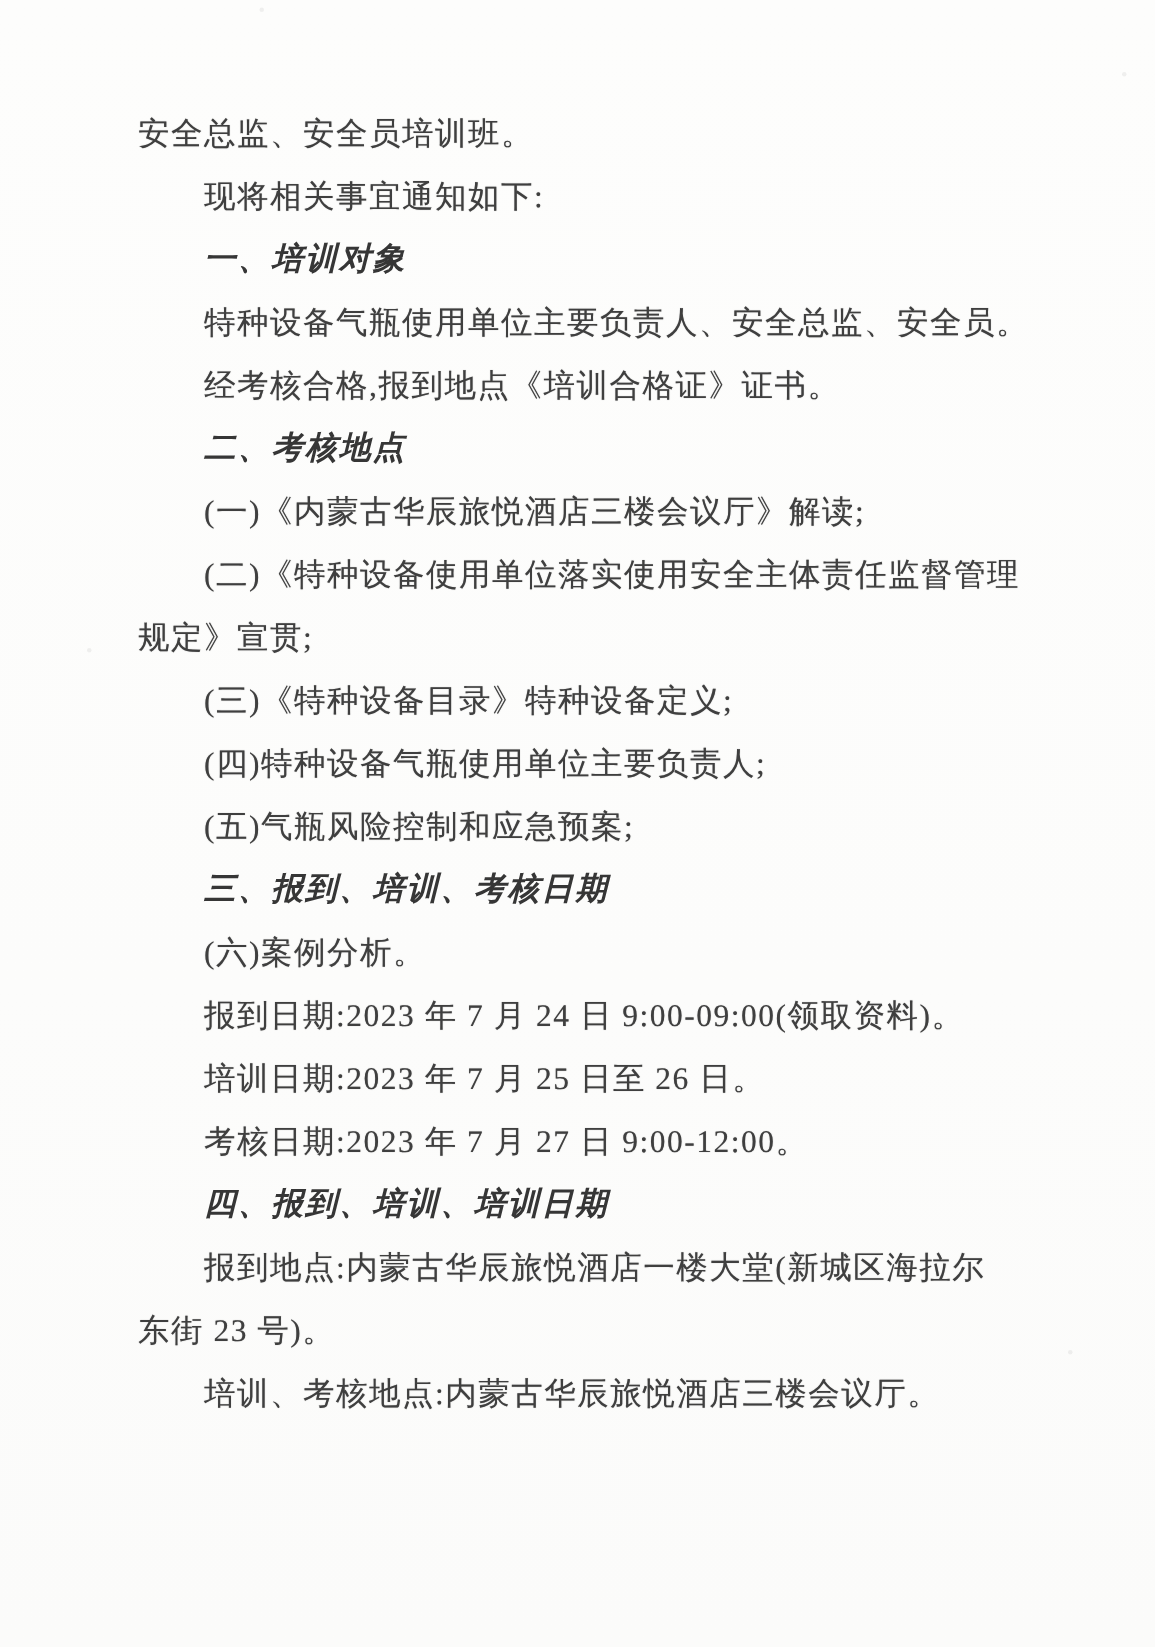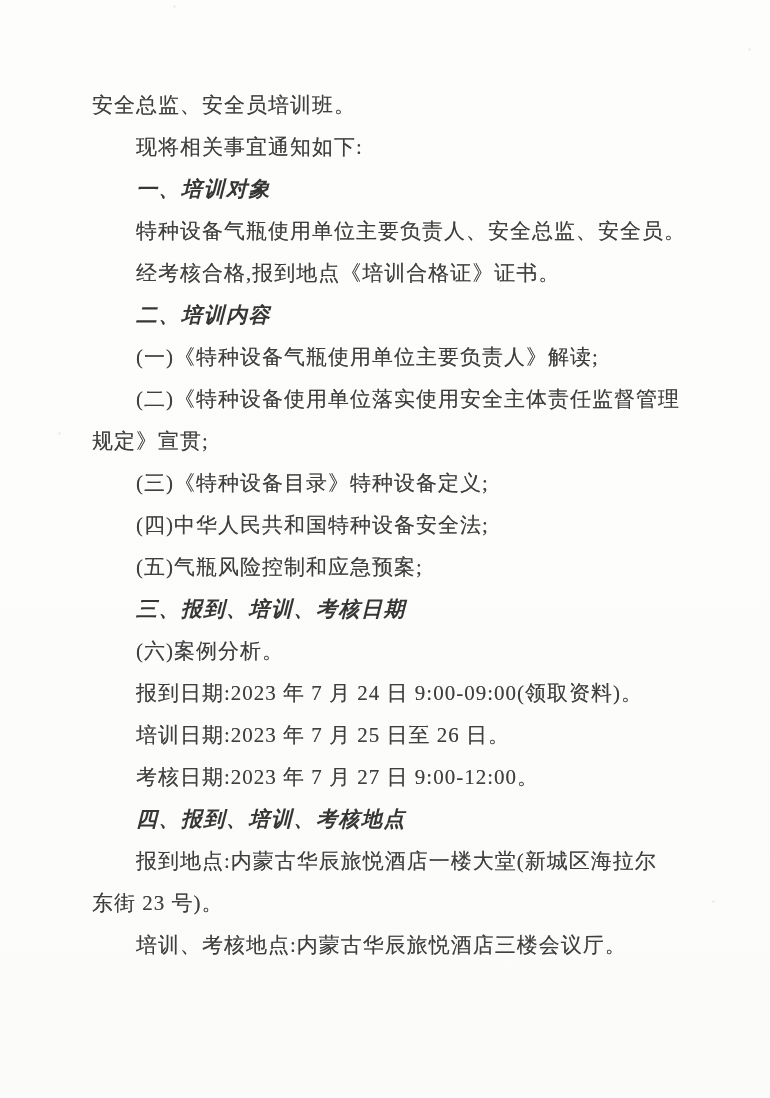--- a/index.html
+++ b/index.html
@@ -12,21 +12,21 @@
     width: 770px;
     height: 1098px;
     margin: 0;
     background: linear-gradient(180deg, #fdfdfc 0%, #fcfcfb 60%, #fbfbfa 100%);
     overflow: hidden;
     font-family: "Liberation Serif", "DejaVu Serif", serif;
   }
   .doc-body {
     position: absolute;
     left: 92px;
-    top: 84px;
+    top: 68px;
     width: 610px;
   }
   .line {
     height: 42px;
     line-height: 42px;
     font-size: 21px;
     letter-spacing: 1px;
     color: #3f3f3f;
     white-space: nowrap;
     text-shadow: 0 0 0.6px rgba(63,63,63,0.55);
@@ -63,30 +63,30 @@
   <span class="speck s1"></span>
   <span class="speck s2"></span>
   <span class="speck s3"></span>
   <span class="speck s4"></span>
   <div class="doc-body">
       <div class="line">安全总监、安全员培训班。</div>
       <div class="line indent">现将相关事宜通知如下:</div>
       <div class="line indent bold">一、培训对象</div>
       <div class="line indent">特种设备气瓶使用单位主要负责人、安全总监、安全员。</div>
       <div class="line indent">经考核合格,报到地点《培训合格证》证书。</div>
-      <div class="line indent bold">二、培训内容</div>
-      <div class="line indent">(一)《特种设备气瓶使用单位主要负责人》解读;</div>
+      <div class="line indent bold">二、考核地点</div>
+      <div class="line indent">(一)《内蒙古华辰旅悦酒店三楼会议厅》解读;</div>
       <div class="line indent">(二)《特种设备使用单位落实使用安全主体责任监督管理</div>
       <div class="line">规定》宣贯;</div>
       <div class="line indent">(三)《特种设备目录》特种设备定义;</div>
-      <div class="line indent">(四)中华人民共和国特种设备安全法;</div>
+      <div class="line indent">(四)特种设备气瓶使用单位主要负责人;</div>
       <div class="line indent">(五)气瓶风险控制和应急预案;</div>
       <div class="line indent bold">三、报到、培训、考核日期</div>
       <div class="line indent">(六)案例分析。</div>
       <div class="line indent">报到日期:2023 年 7 月 24 日 9:00-09:00(领取资料)。</div>
       <div class="line indent">培训日期:2023 年 7 月 25 日至 26 日。</div>
       <div class="line indent">考核日期:2023 年 7 月 27 日 9:00-12:00。</div>
-      <div class="line indent bold">四、报到、培训、考核地点</div>
+      <div class="line indent bold">四、报到、培训、培训日期</div>
       <div class="line indent">报到地点:内蒙古华辰旅悦酒店一楼大堂(新城区海拉尔</div>
       <div class="line">东街 23 号)。</div>
       <div class="line indent">培训、考核地点:内蒙古华辰旅悦酒店三楼会议厅。</div>
     </div>
 </div>
 
 </body></html>

